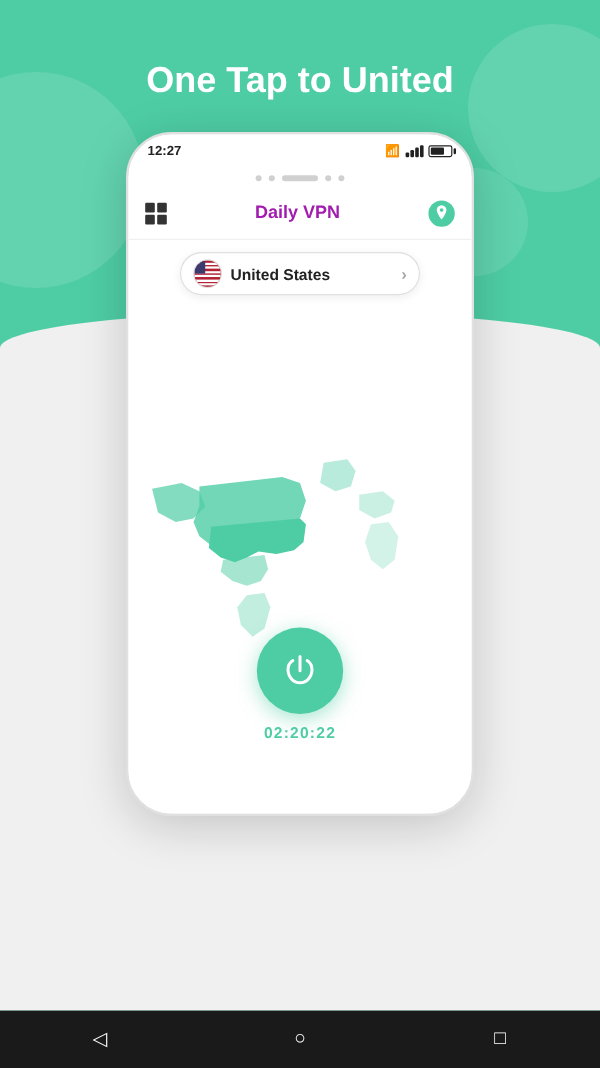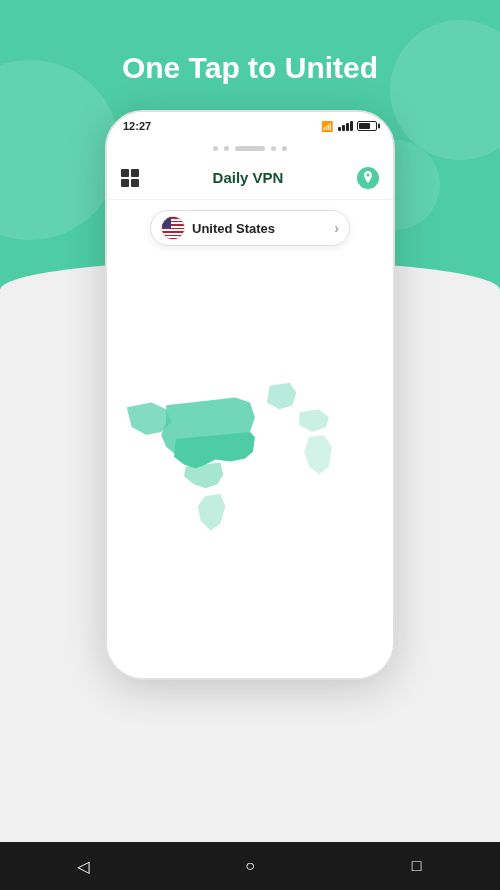--- a/index.html
+++ b/index.html
@@ -212,21 +212,21 @@
       height: 18px;
     }
     .grid-cell {
       background: #333;
       border-radius: 1px;
     }
 
     .app-title {
       font-size: 15px;
       font-weight: 700;
-      color: #14532d;
+      color: #a21caf;
     }
 
     .location-pin {
       width: 22px;
       height: 22px;
       background: #4ecda4;
       border-radius: 50%;
       display: flex;
       align-items: center;
       justify-content: center;
@@ -498,20 +498,29 @@
             <path d="M165,18 L185,15 L192,25 L188,38 L175,42 L162,35 Z" fill="#4ecda4" opacity="0.4"></path>
 
             <path d="M100,130 L115,128 L120,140 L115,158 L105,165 L95,155 L92,140 Z" fill="#4ecda4" opacity="0.35"></path>
 
             <path d="M195,45 L215,42 L225,50 L222,60 L208,65 L195,58 Z" fill="#4ecda4" opacity="0.3"></path>
 
             <path d="M205,70 L220,68 L228,80 L225,100 L215,108 L205,100 L200,85 Z" fill="#4ecda4" opacity="0.25"></path>
           </svg>
         </div>
 
+        <div class="power-btn-wrapper">
+          <div class="power-btn">
+            <svg class="power-icon" viewBox="0 0 32 32" fill="none" xmlns="http://www.w3.org/2000/svg">
+              <path d="M16 4V16" stroke="white" stroke-width="2.5" stroke-linecap="round"></path>
+              <path d="M10 7.5C7.5 9.2 6 12 6 15C6 21.1 10.5 26 16 26C21.5 26 26 21.1 26 15C26 12 24.5 9.2 22 7.5" stroke="white" stroke-width="2.5" stroke-linecap="round" fill="none"></path>
+            </svg>
+          </div>
+          <span class="timer-text">02:20:22</span>
+        </div>
 
       </div>
 
     </div>
   </div>
 
 </div>
 
 <div class="system-nav">
   <div class="nav-btn">

